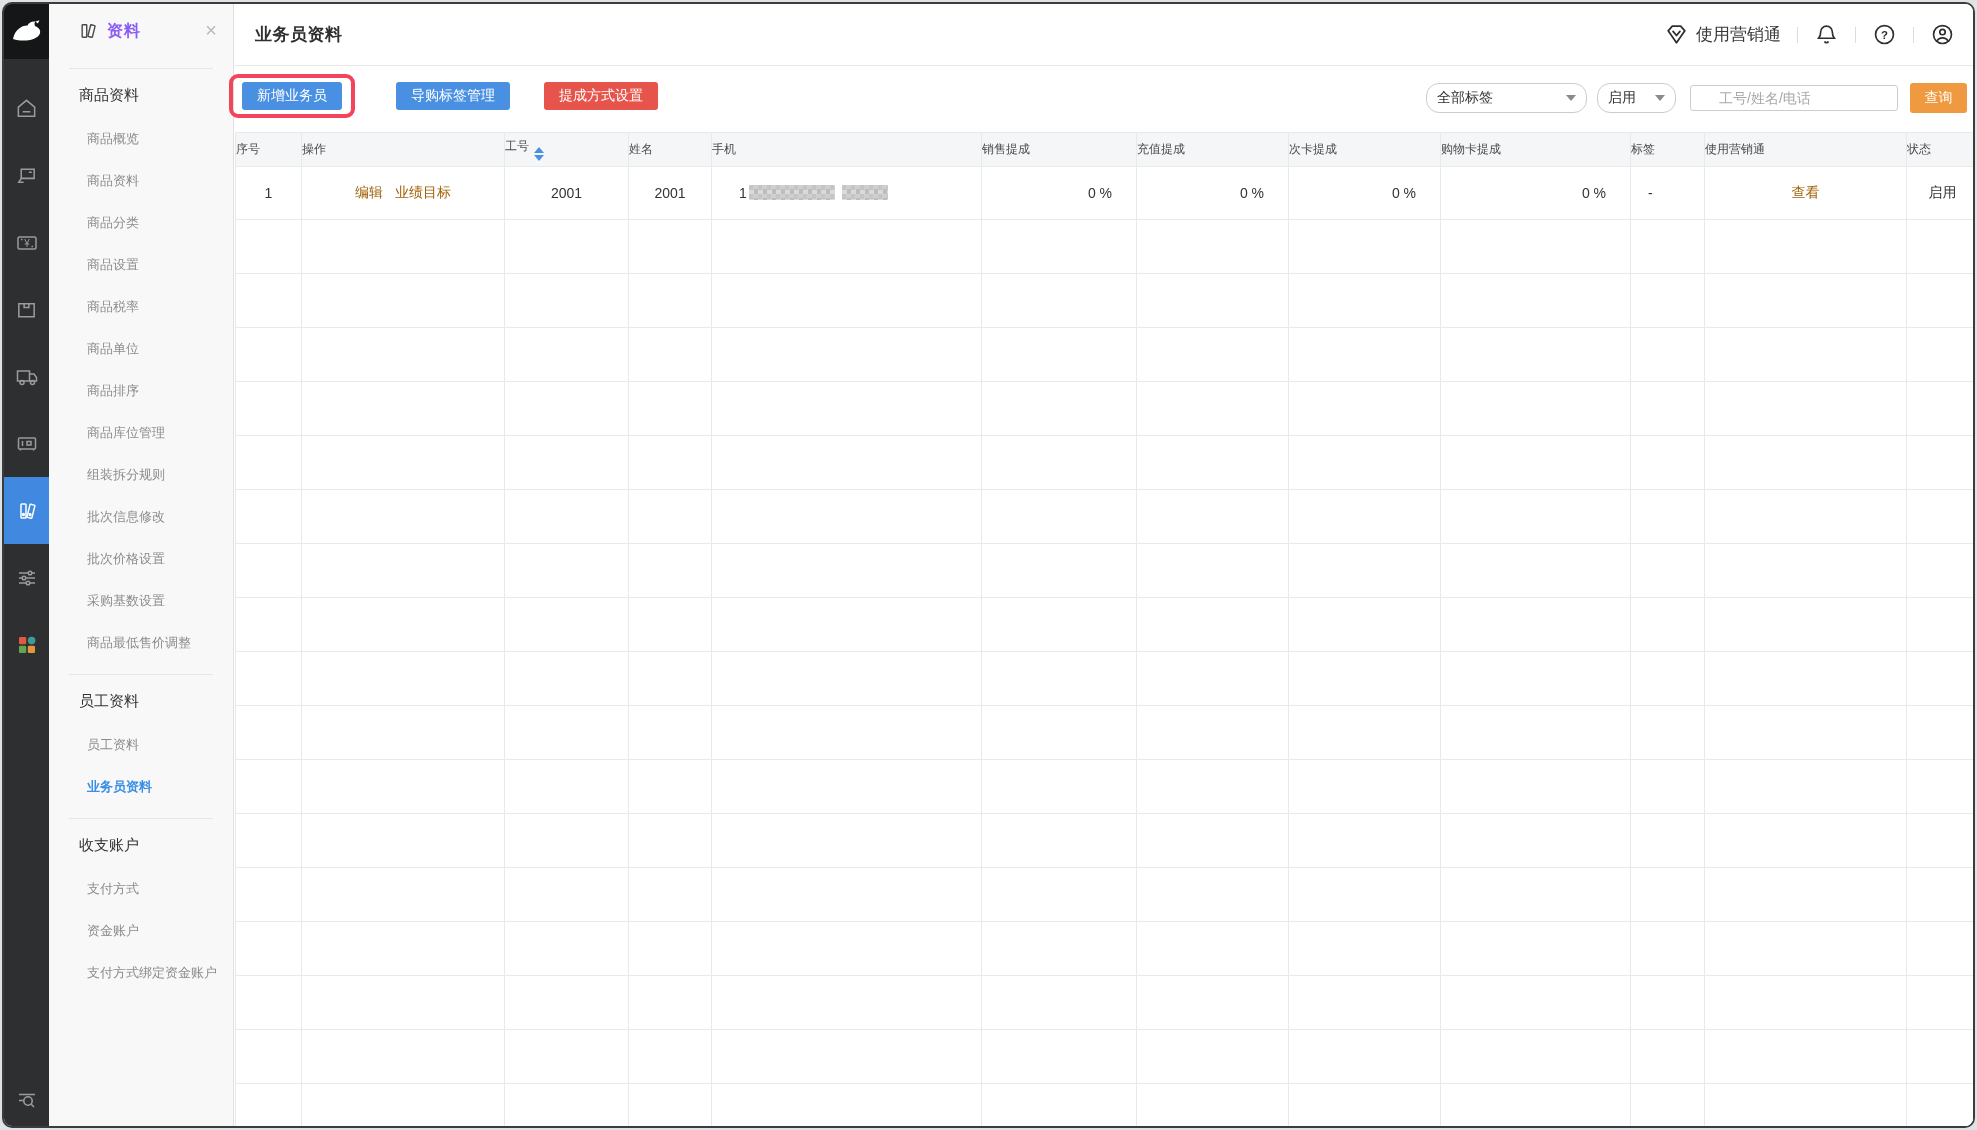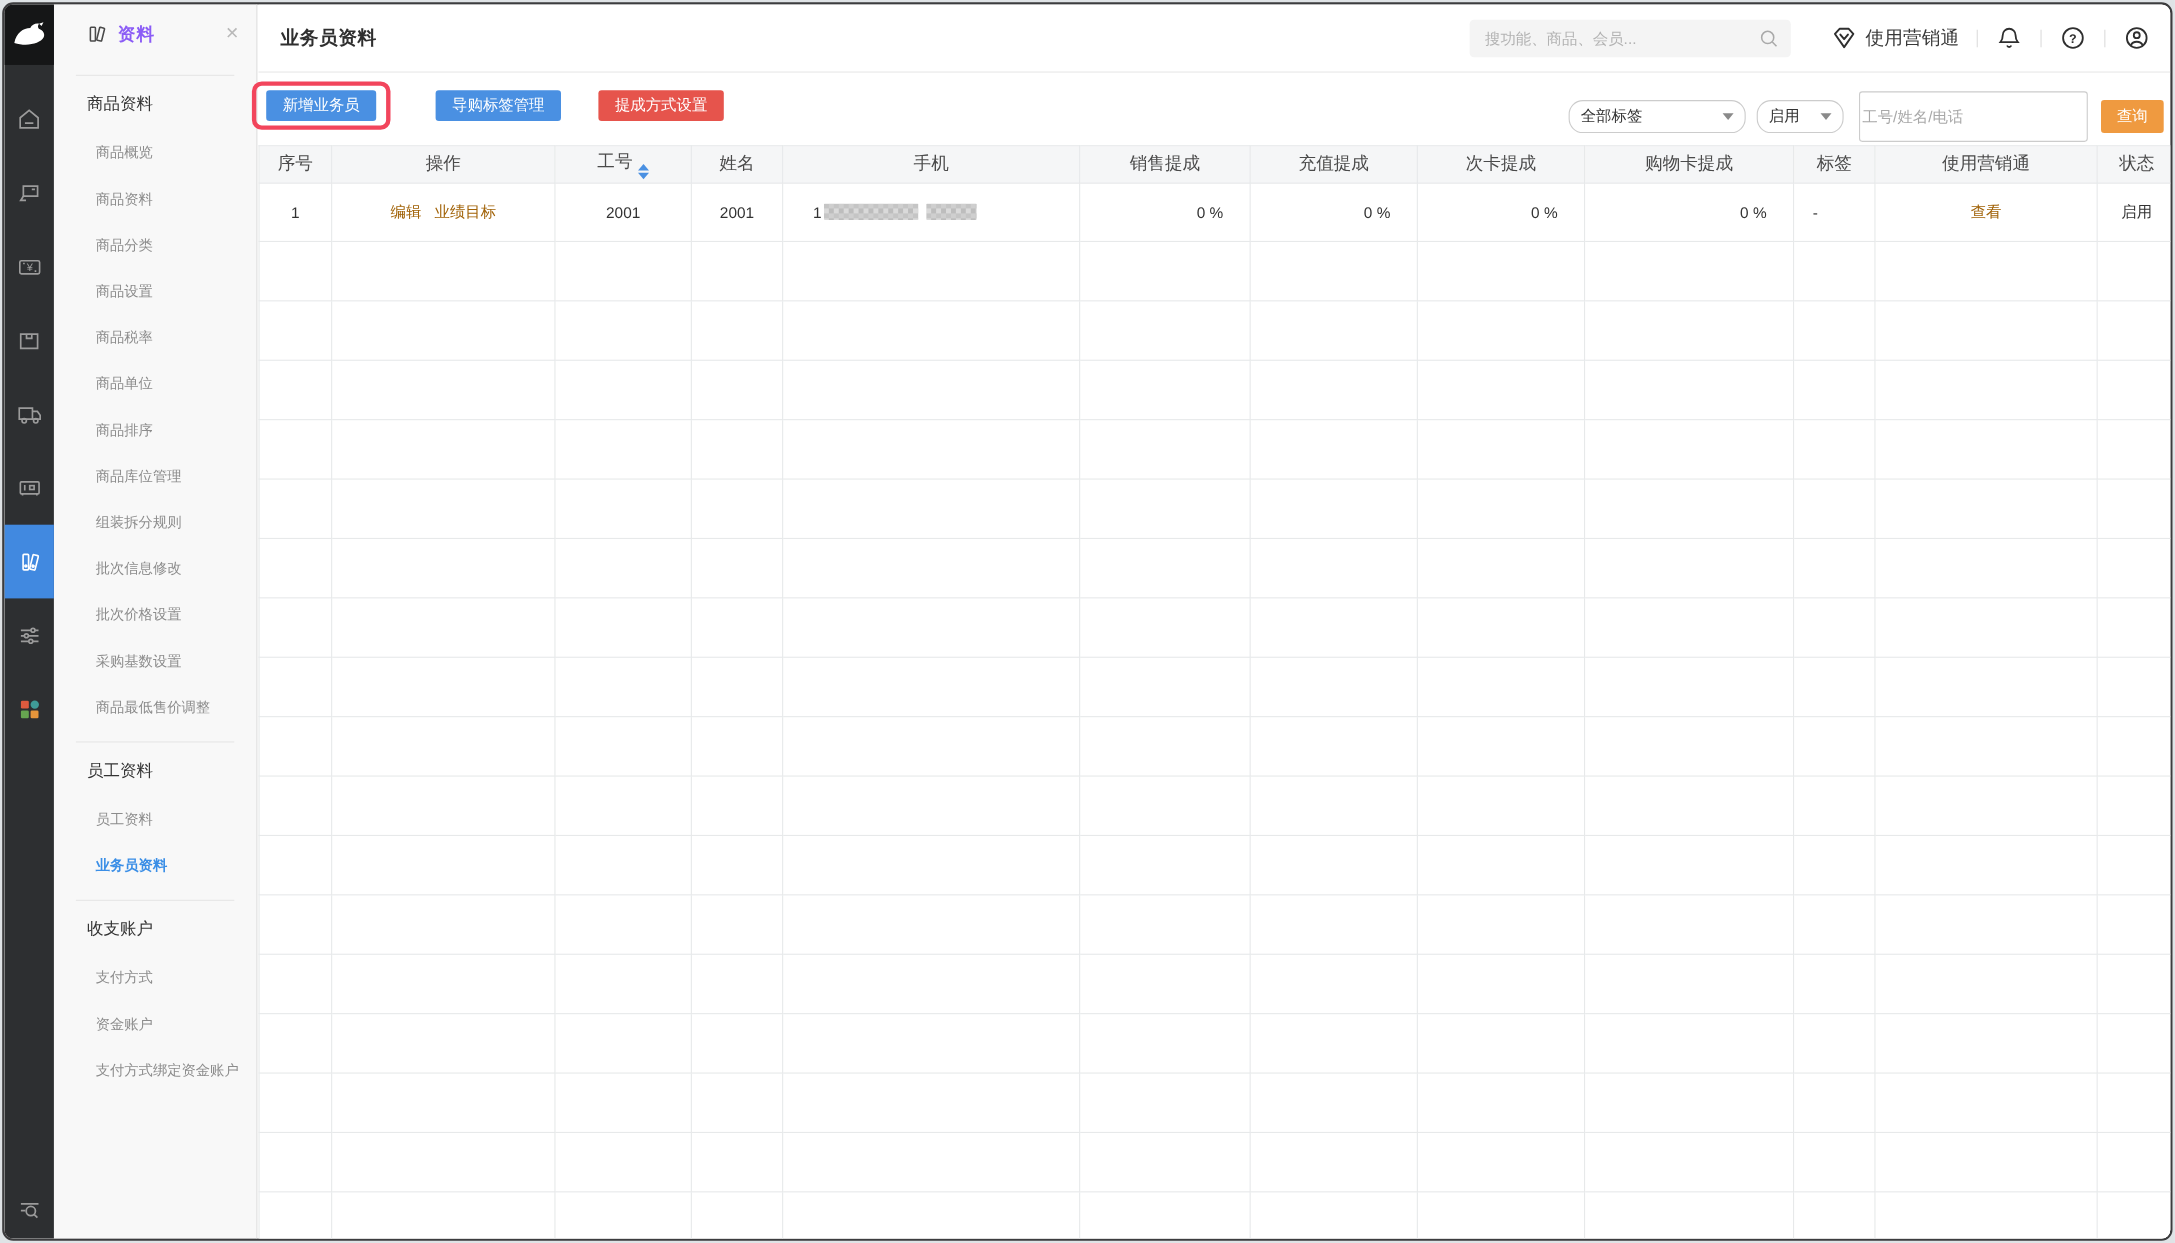--- a/index.html
+++ b/index.html
@@ -52,28 +52,28 @@
   .btn{ height:28px; border:none; border-radius:3px; color:#fff; font-size:14px; font-family:inherit; padding:0 15px; cursor:pointer; white-space:nowrap; }
   .btn-blue{ background:#4a90e2; }
   .btn-red{ background:#e6544c; }
   .btn2{ margin-left:17px; }
   .btn3{ margin-left:10px; }
   .toolbar-right{ position:absolute; right:6px; top:17px; display:flex; align-items:center; }
   .select{ height:30px; border:1px solid #ccc; border-radius:13px; background:#fff; display:flex; align-items:center; padding:0 10px; font-size:14px; color:#333; cursor:pointer; }
   .select .caret{ margin-left:auto; width:0; height:0; border-left:5px solid transparent; border-right:5px solid transparent; border-top:6px solid #8a8a8a; }
   .select-tag{ width:161px; margin-right:10px; }
   .select-status{ width:79px; margin-right:14px; }
-  .query-input{ width:208px; height:46px; border:1px solid #ccc; border-radius:3px; padding:0 2px; font-size:14px; color:#333; outline:none; font-family:inherit; margin-right:12px; }
+  .query-input{ width:208px; height:26px; border:1px solid #ccc; border-radius:3px; padding:0 28px; font-size:14px; color:#333; outline:none; font-family:inherit; margin-right:12px; }
   .query-input::placeholder{ color:#a8a8a8; }
   .btn-query{ width:57px; height:30px; background:#ef9a40; padding:0; }
 
   
   table{ width:1743px; border-collapse:collapse; table-layout:fixed; }
   th,td{ border:1px solid #e7e9ea; font-weight:400; }
-  thead th{ height:34px; background:#f5f6f7; font-size:16px; color:#4a4a4a; text-align:center; }
+  thead th{ height:34px; background:#f5f6f7; font-size:12px; color:#4a4a4a; text-align:left; }
   tbody td{ height:53px; font-size:14px; color:#333; text-align:center; background:#fff; }
   tbody tr.empty td{ height:54px; }
   td.al{ text-align:left; padding-left:27px; }
   td.al2{ text-align:left; padding-left:17px; }
   td.ar{ text-align:right; padding-right:24px; }
   a.tlink{ color:#a16207; text-decoration:none; cursor:pointer; }
   .op-gap{ display:inline-block; width:12px; }
   .sort{ display:inline-flex; flex-direction:column; vertical-align:-3px; margin-left:5px; }
   .sort i{ display:block; width:0; height:0; border-left:5px solid transparent; border-right:5px solid transparent; }
   .sort .up{ border-bottom:6px solid #4a90e2; margin-bottom:2px; }
@@ -217,27 +217,20 @@
     <div class="sb-item">支付方式</div>
     <div class="sb-item">资金账户</div>
     <div class="sb-item">支付方式绑定资金账户</div>
   </div>
 
   <div class="main">
 
     <div class="topbar">
       <span class="page-title">业务员资料</span>
       <div class="topbar-right">
-        <div class="global-search">
-          <input type="text" placeholder="搜功能、商品、会员..." style="">
-          <svg class="mag" width="20" height="20" viewBox="0 0 20 20" fill="none" stroke="#a9a9a9" stroke-width="1.4">
-            <circle cx="9" cy="9" r="5.5"></circle>
-              <path d="M13.2 13.2 L17 17"></path>
-          </svg>
-        </div>
         <div class="vas">
           <svg width="25" height="25" viewBox="0 0 24 24" fill="none" stroke="#2f2f2f" stroke-width="1.7" stroke-linejoin="round">
             <path d="M8 4 H16 L20 8.5 L12 20 L4 8.5 Z"></path>
               <path d="M8.7 9 L12 13 L15.3 9" stroke-linecap="round"></path>
           </svg>
           <span class="vas-label">使用营销通</span>
         </div>
         <div class="tb-sep"></div>
         <div class="tb-icon">
           <svg width="25" height="25" viewBox="0 0 24 24" fill="none" stroke="#2f2f2f" stroke-width="1.6">

